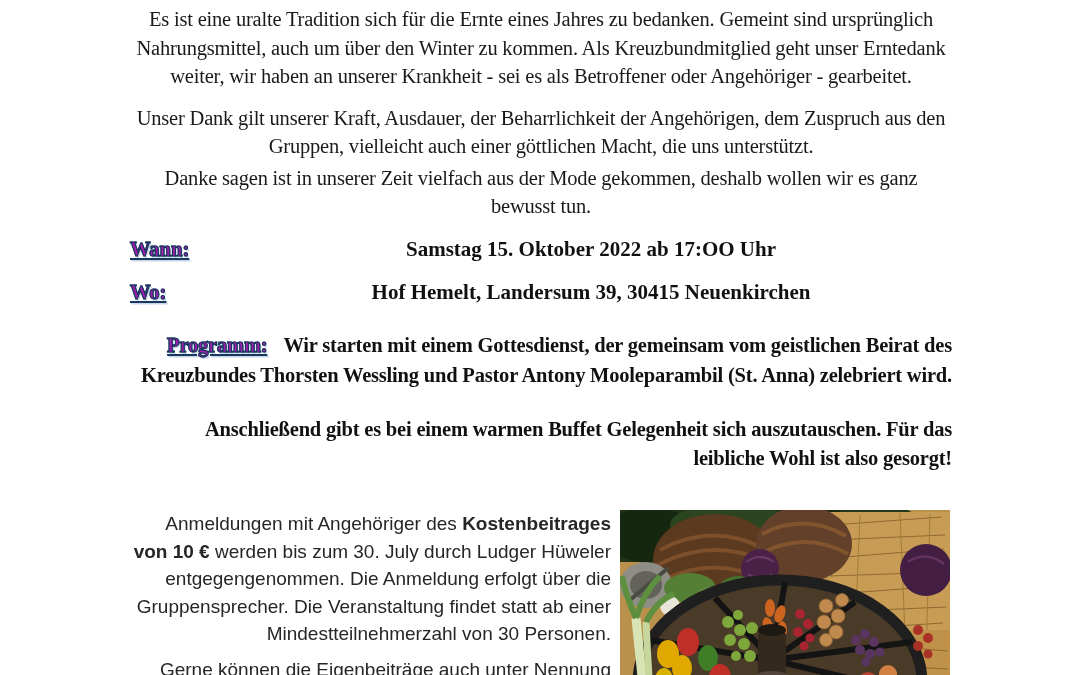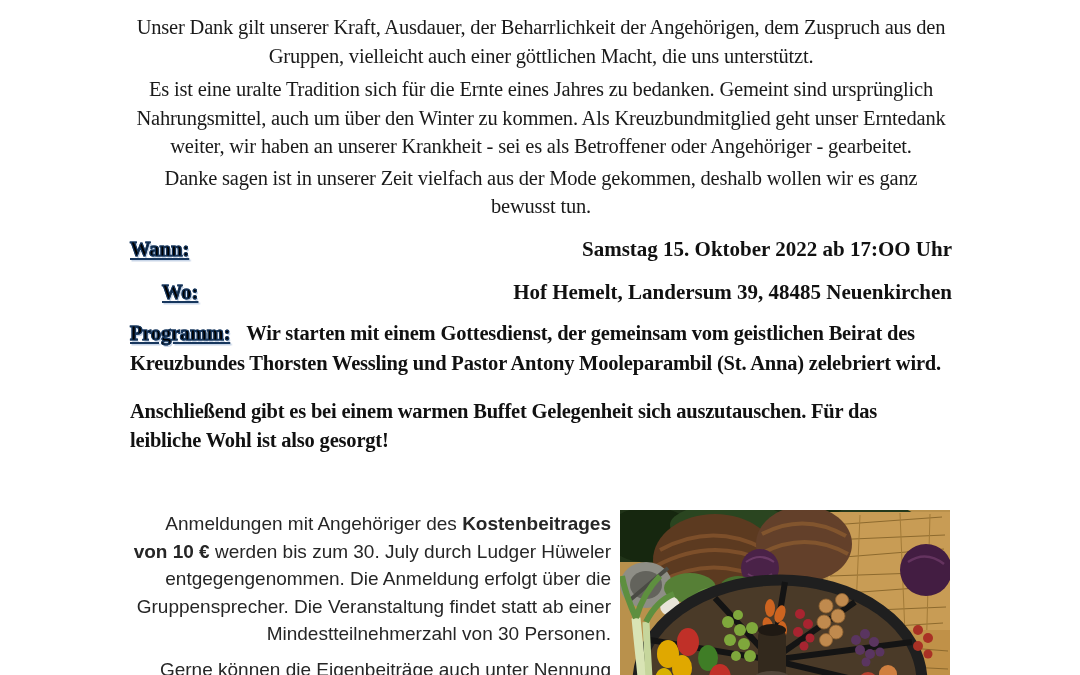--- a/index.html
+++ b/index.html
@@ -14,46 +14,46 @@
   .body-para {
     font-size:20.5px; line-height:28.5px; text-align:center;
     letter-spacing:-0.2px;
   }
   .p1 { padding-top:5px; }
   .p2 { margin-top:13px; }
   .p3 { margin-top:3px; }
 
   .detail-row { display:flex; align-items:baseline; }
   .row-wann { margin-top:14px; }
-  .row-wo   { margin-top:15px;margin-left:32px; }
+  .row-wo   { margin-top:15px; }
   .detail-value {
-    flex:1; text-align:right; font-weight:bold;
+    flex:1; text-align:center; font-weight:bold;
     font-size:21px; line-height:28px; color:#111;
   }
 
   .blue-label {
     display:inline-block; min-width:100px;
     font-weight:bold; font-size:20.5px; line-height:28px;
-    color:#000000;
+    color:#a21caf;
     -webkit-text-stroke:1.1px #17375e;
     text-shadow:1.5px 1.5px 0 #c9d6e8;
     text-decoration:underline;
     text-decoration-color:#17375e;
     text-underline-offset:2px;
   }
 
   .programm-para {
-    margin-top:12px; text-align:left;
+    margin-top:24px; text-align:right;
     font-size:20.5px; line-height:30px; letter-spacing:-0.2px;
   }
   .programm-label { min-width:0; margin-right:16px; }
   .programm-text { font-weight:bold; color:#111; }
 
   .buffet-para {
-    margin-top:19px; text-align:left; font-weight:bold;
+    margin-top:25px; text-align:right; font-weight:bold;
     font-size:20.5px; line-height:29px; letter-spacing:-0.2px; color:#111;
   }
 
   .bottom {
     position:absolute; left:133px; top:508px; width:817px;
     display:flex; justify-content:space-between;
   }
   .anmeldung {
     width:478px; padding-top:2px;
     font-family:"Liberation Sans", sans-serif;
@@ -67,32 +67,32 @@
     margin-top:2px;
   }
   .photo-wrap svg { display:block; }
 </style>
 </head>
 <body>
 
 <div class="page">
   <div class="content">
 
+    <p class="body-para p1">Es ist eine uralte Tradition sich für die Ernte eines Jahres zu bedanken. Gemeint sind ursprünglich Nahrungsmittel, auch um über den Winter zu kommen. Als Kreuzbundmitglied geht unser Erntedank weiter, wir haben an unserer Krankheit - sei es als Betroffener oder Angehöriger - gearbeitet.</p>
     <p class="body-para p2">Unser Dank gilt unserer Kraft, Ausdauer, der Beharrlichkeit der Angehörigen, dem Zuspruch aus den Gruppen, vielleicht auch einer göttlichen Macht, die uns unterstützt.</p>
-    <p class="body-para p1">Es ist eine uralte Tradition sich für die Ernte eines Jahres zu bedanken. Gemeint sind ursprünglich Nahrungsmittel, auch um über den Winter zu kommen. Als Kreuzbundmitglied geht unser Erntedank weiter, wir haben an unserer Krankheit - sei es als Betroffener oder Angehöriger - gearbeitet.</p>
     <p class="body-para p3">Danke sagen ist in unserer Zeit vielfach aus der Mode gekommen, deshalb wollen wir es ganz bewusst tun.</p>
 
     <div class="detail-row row-wann">
       <span class="blue-label">Wann:</span>
       <span class="detail-value">Samstag 15. Oktober 2022 ab 17:OO Uhr</span>
     </div>
 
     <div class="detail-row row-wo">
       <span class="blue-label">Wo:</span>
-      <span class="detail-value">Hof Hemelt, Landersum 39, 48485 Neuenkirchen</span>
+      <span class="detail-value">Hof Hemelt, Landersum 39, 30415 Neuenkirchen</span>
     </div>
 
     <p class="programm-para"><span class="blue-label programm-label">Programm:</span><span class="programm-text">Wir starten mit einem Gottesdienst, der gemeinsam vom geistlichen Beirat des Kreuzbundes Thorsten Wessling und Pastor Antony Mooleparambil (St. Anna) zelebriert wird.</span></p>
 
     <p class="buffet-para">Anschließend gibt es bei einem warmen Buffet Gelegenheit sich auszutauschen. Für das leibliche Wohl ist also gesorgt!</p>
   </div>
 
   <div class="bottom">
     <div class="anmeldung">
       <p class="anm-p"><span>Anmeldungen mit Angehöriger des </span><span class="anm-bold">Kostenbeitrages von 10 €</span><span> werden bis zum 30. July durch Ludger Hüweler entgegengenommen. Die Anmeldung erfolgt über die Gruppensprecher. Die Veranstaltung findet statt ab einer Mindestteilnehmerzahl von 30 Personen.</span></p>

